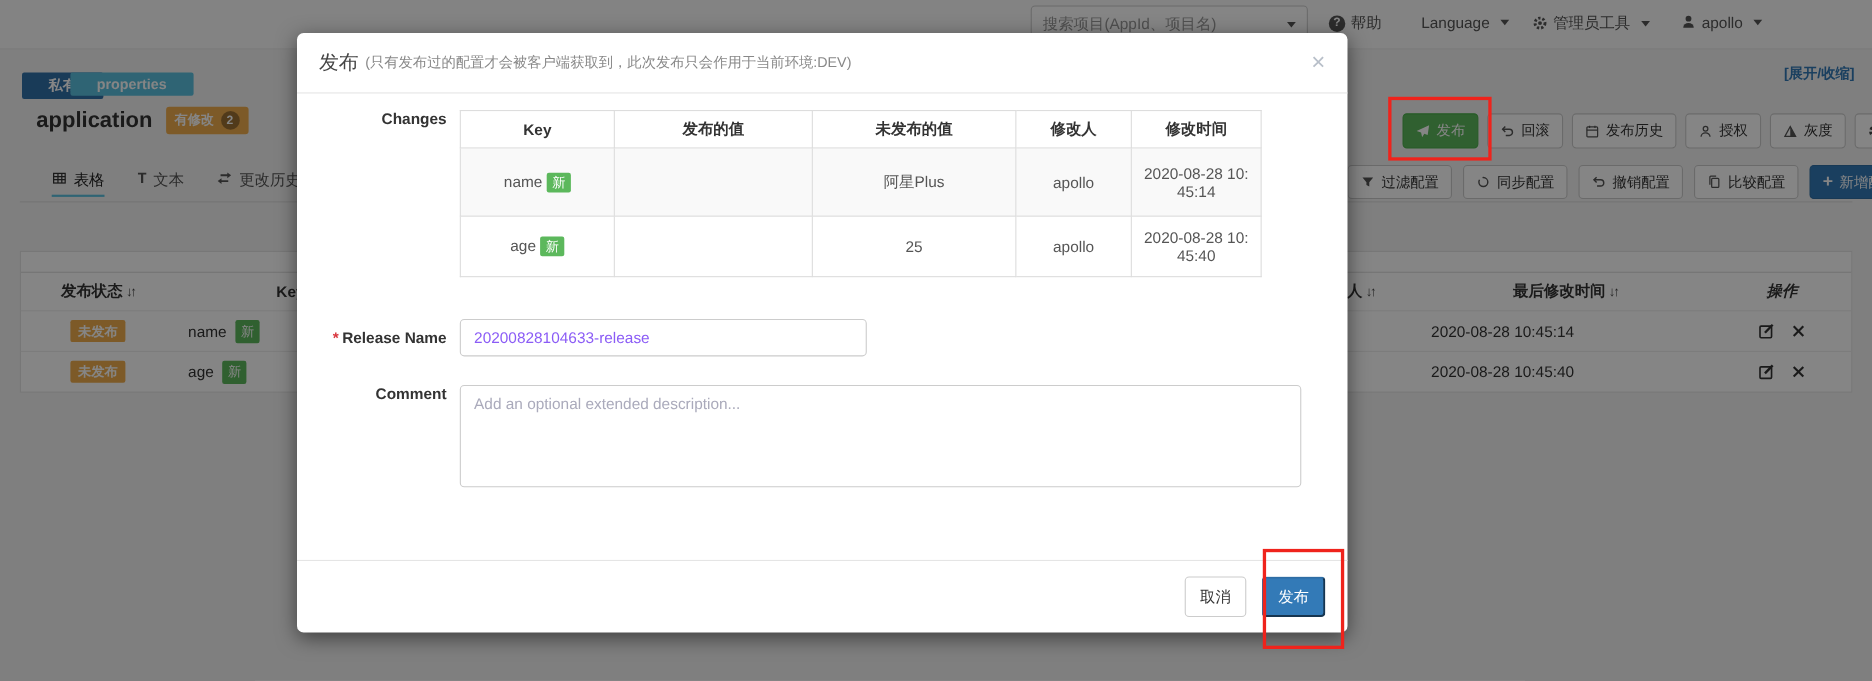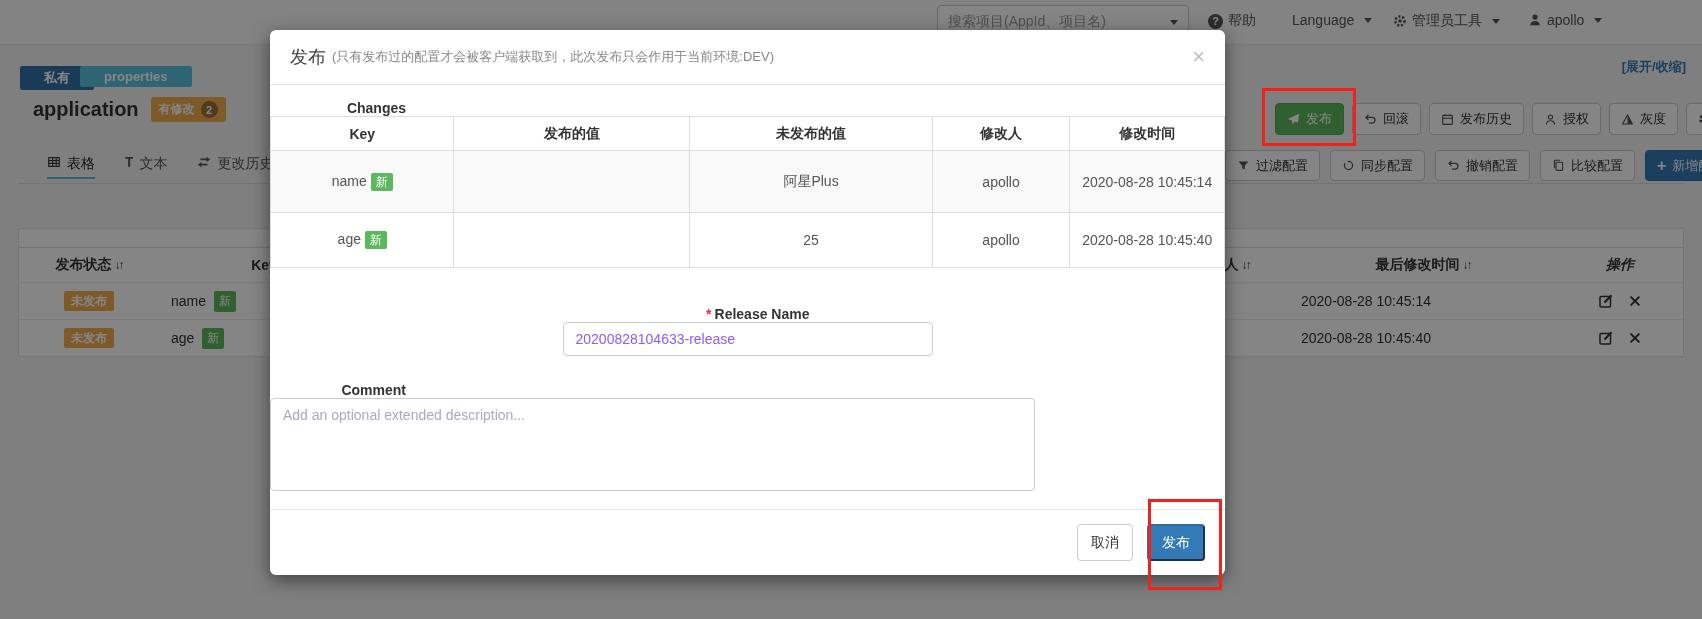--- a/index.html
+++ b/index.html
@@ -10,21 +10,21 @@
   .navbar { position:absolute; top:0; left:0; right:0; height:45px; background:#fcfcfc; border-bottom:1px solid #e7e7e7; }
   .search-box { position:absolute; left:905px; top:5px; width:252px; height:34px; border:1px solid #ccc; border-radius:4px; background:#fff; display:flex; align-items:center; justify-content:space-between; padding:0 10px; font-size:14px; color:#999;margin-left:32px; }
   .caret { width:0; height:0; border-left:4px solid transparent; border-right:4px solid transparent; border-top:5px solid #555; display:inline-block; margin-left:5px; }
   .nav-item { position:absolute; top:12px; font-size:14px; color:#555; display:flex; align-items:center; gap:5px; cursor:pointer; }
   .help-circle { width:15px; height:15px; border-radius:50%; background:#555; color:#fff; font-size:11px; font-weight:bold; display:inline-flex; align-items:center; justify-content:center; }
   .icon { display:inline-flex; align-items:center; justify-content:center; color:inherit; }
 
   .expand-link { position:absolute; right:16px; top:58px; font-size:13px; font-weight:bold; color:#337ab7; cursor:pointer; }
   .tag { position:absolute; top:66px; color:#fff; font-size:13px; font-weight:bold; padding:3px 24px; border-radius:2px; }
   .tag-private { left:20px; background:#3071a9; }
-  .tag-format  { left:80px; background:#5bc0de; }
+  .tag-format  { left:64px; background:#5bc0de; }
 
   .app-title { position:absolute; left:33px; top:97px; font-size:20px; font-weight:bold; color:#333; display:flex; align-items:center; gap:12px; }
   .modified-badge { background:#f0ad4e; color:#fff; font-size:12px; font-weight:bold; border-radius:3px; padding:4px 8px; display:inline-flex; align-items:center; gap:6px; }
   .modified-count { background:rgba(0,0,0,0.35); width:17px; height:17px; border-radius:50%; display:inline-flex; align-items:center; justify-content:center; font-size:11px; }
 
   .toolbar-main { position:absolute; left:1275px; top:103px; display:flex; gap:8px; }
   .toolbar-config { position:absolute; left:1225px; top:150px; display:flex; gap:10px; }
   .btn { height:32px; padding:0 11px; border:1px solid #ccc; border-radius:4px; background:#fff; color:#333; font-size:13px; display:inline-flex; align-items:center; gap:6px; cursor:pointer; white-space:nowrap; }
   .toolbar-config .btn { height:31px; }
   .btn-success { background:#5cb85c; border-color:#4cae4c; color:#fff; }
@@ -52,21 +52,21 @@
   .new-badge { background:#5cb85c; color:#fff; font-size:12px; padding:2px 5px; border-radius:2px; }
 
   
   .backdrop { position:absolute; inset:0; background:rgba(0,0,0,0.48); z-index:10; }
   .modal { position:absolute; left:270px; top:30px; width:955px; height:545px; background:#fff; border-radius:6px; box-shadow:0 5px 18px rgba(0,0,0,0.5); z-index:20; }
   .modal-header { height:55px; border-bottom:1px solid #e5e5e5; display:flex; align-items:center; padding:0 20px; }
   .modal-title { font-size:18px; color:#444; }
   .modal-subtitle { font-size:13px; color:#888; margin-left:6px; }
   .modal-close { margin-left:auto; font-size:22px; color:#b8bfc9; line-height:1; cursor:pointer; background:none; border:none; }
   .modal-body { padding:15px 0 0 0; }
-  .form-row { display:flex;flex-direction:column; }
+  .form-row { display:flex; }
   .form-label { width:148px; text-align:right; padding-right:12px; font-weight:bold; color:#333; font-size:14px; flex-shrink:0; }
   .req { color:#d9363e; margin-right:3px; font-weight:bold; }
 
   .chg-table { border-collapse:collapse; margin-left:0; }
   .chg-table th, .chg-table td { border:1px solid #ddd; font-size:14px; text-align:center; }
   .chg-table th { height:34px; color:#333; font-weight:bold; }
   .chg-table td { color:#555;margin-top:47px; }
   .chg-table tr.r1 td { height:62px; background:#f9f9f9; }
   .chg-table tr.r2 td { height:55px; }
   .col-key { width:140px; } .col-rel { width:180px; } .col-unrel { width:185px; }

